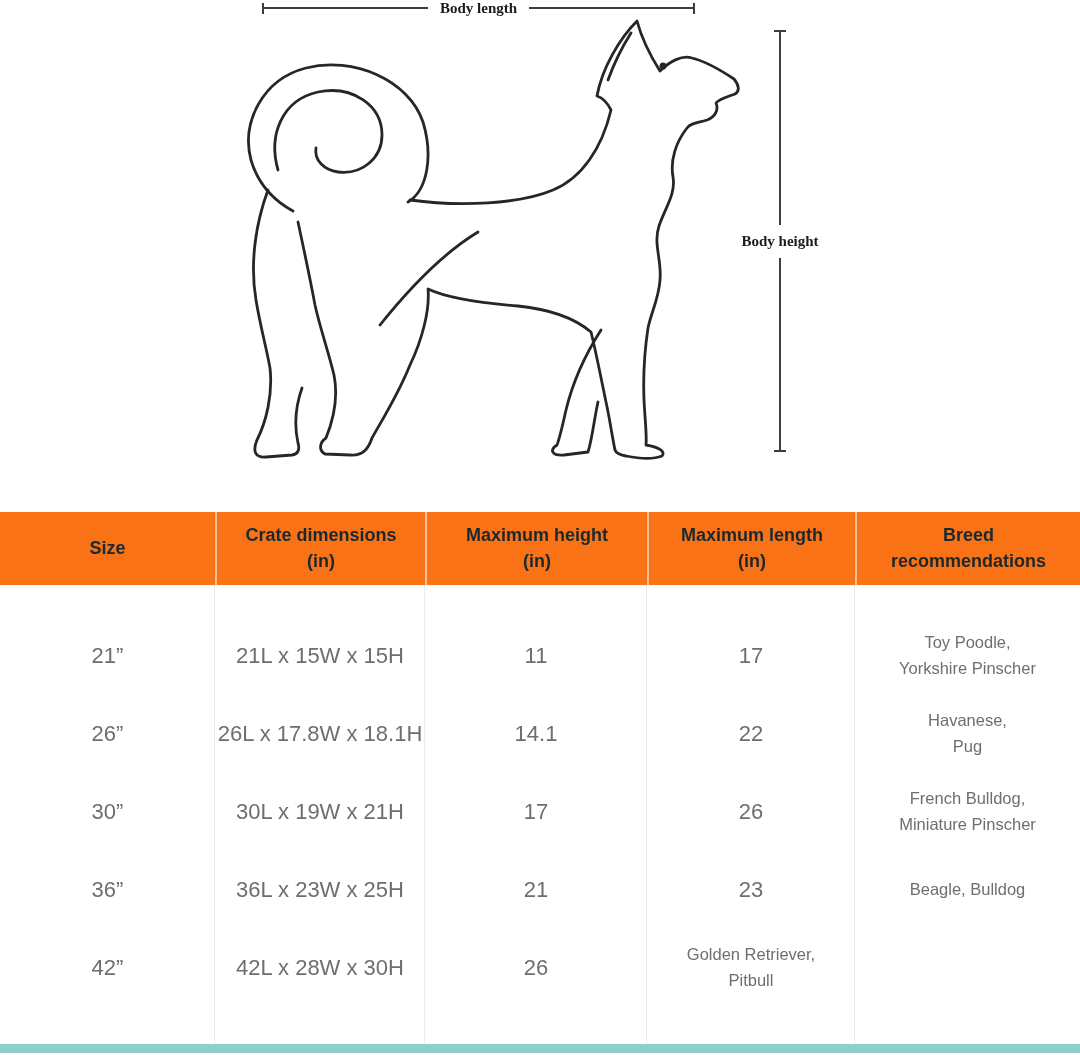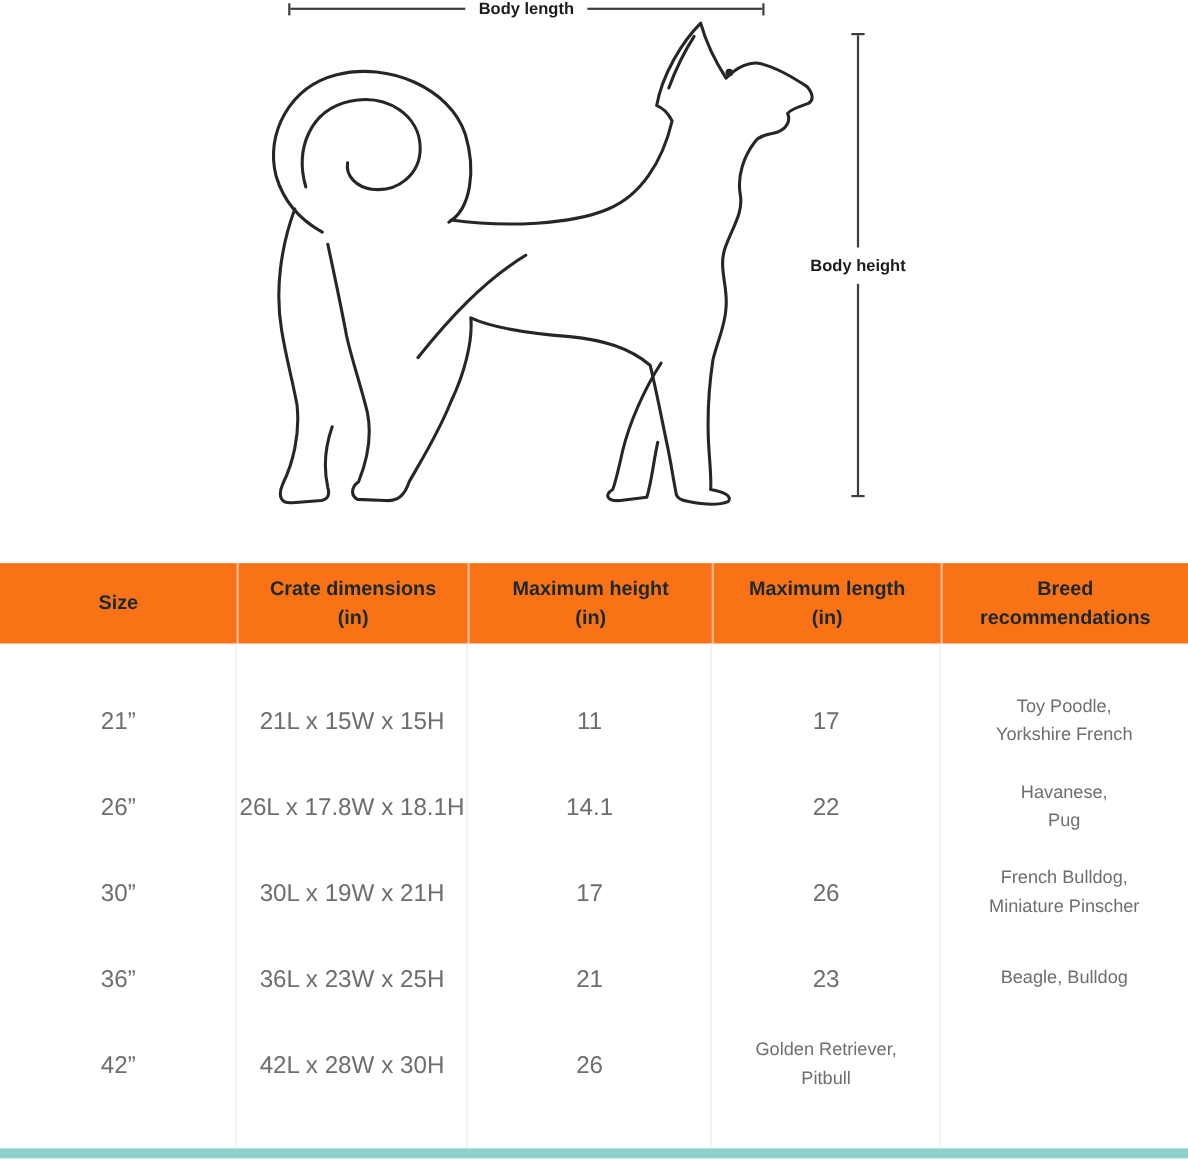--- a/index.html
+++ b/index.html
@@ -11,21 +11,21 @@
   .figure{position:relative;width:1080px;height:512px;}
   .dog-svg{position:absolute;left:230px;top:10px;}
   .dim-h{
     position:absolute;left:262px;top:0;width:433px;height:16px;
     display:flex;align-items:center;
   }
   .dim-h .tick{width:2px;height:11px;background:#3d3d3d;}
   .dim-h .line{flex:1;height:2px;background:#3d3d3d;}
   .dim-label{
     font-size:15px;font-weight:bold;color:#1c1c1c;white-space:nowrap;
-    padding:0 12px;line-height:1;
+    padding:0 12px;line-height:1;font-family:Liberation Serif, serif;
   }
   .dim-v{
     position:absolute;left:718px;top:30px;width:124px;height:422px;
     display:flex;flex-direction:column;align-items:center;
   }
   .dim-v .tick{height:2px;width:12px;background:#3d3d3d;}
   .dim-v .line{flex:1;width:2px;background:#3d3d3d;}
   .dim-v .dim-label{padding:9px 0;text-align:right;}
   
   .thead{
@@ -161,21 +161,21 @@
 recommendations</div>
     </div>
 
     <div class="tbody">
       <div class="tr">
         <div class="td">21”</div>
         <div class="td">21L x 15W x 15H</div>
         <div class="td">11</div>
         <div class="td">17</div>
         <div class="td breed">Toy Poodle,
-Yorkshire French</div>
+Yorkshire Pinscher</div>
       </div>
       <div class="tr">
         <div class="td">26”</div>
         <div class="td">26L x 17.8W x 18.1H</div>
         <div class="td">14.1</div>
         <div class="td">22</div>
         <div class="td breed">Havanese,
 Pug</div>
       </div>
       <div class="tr">

